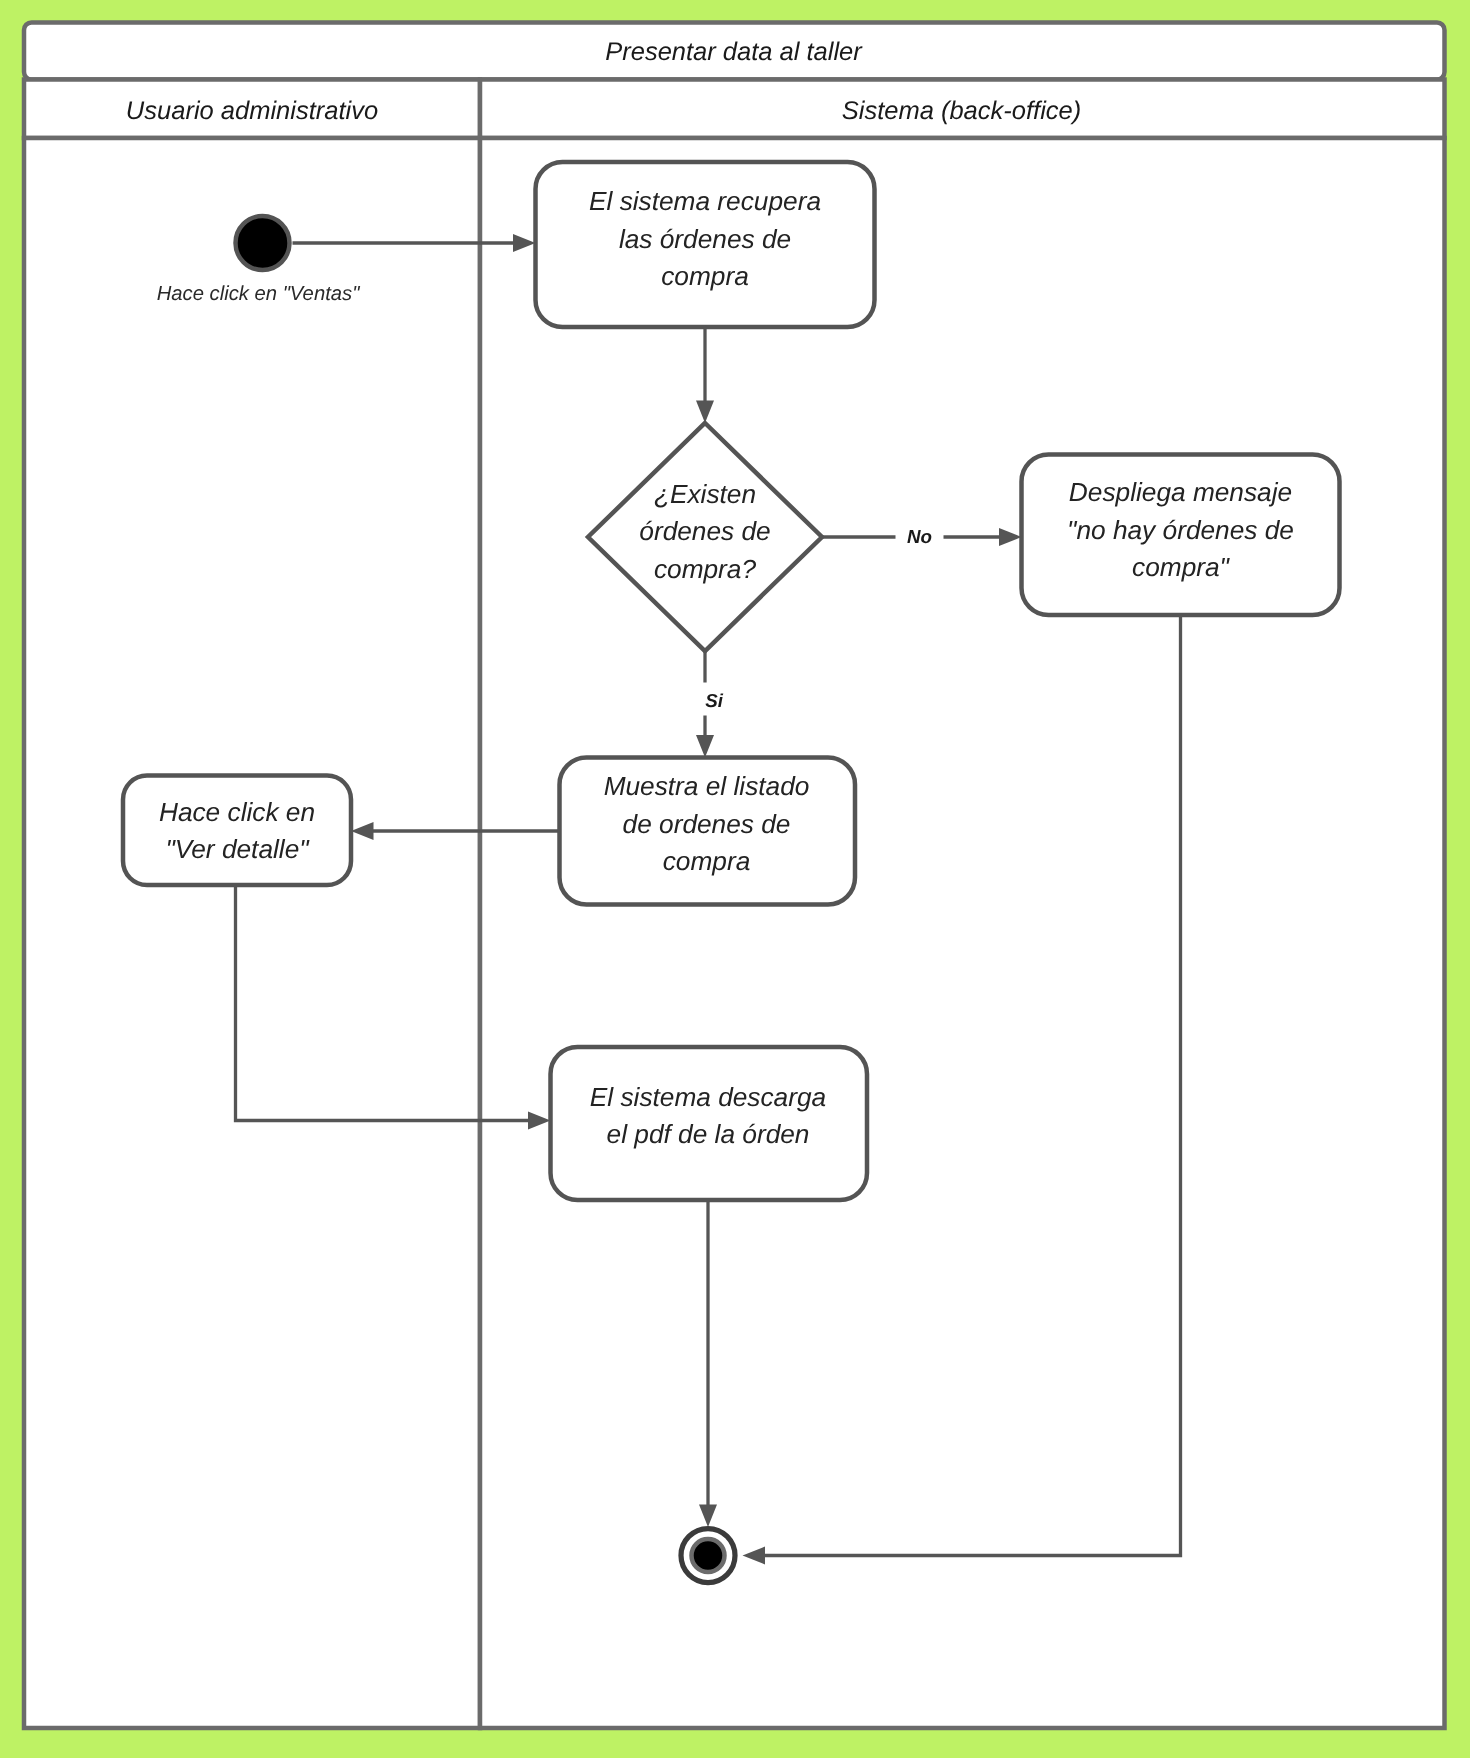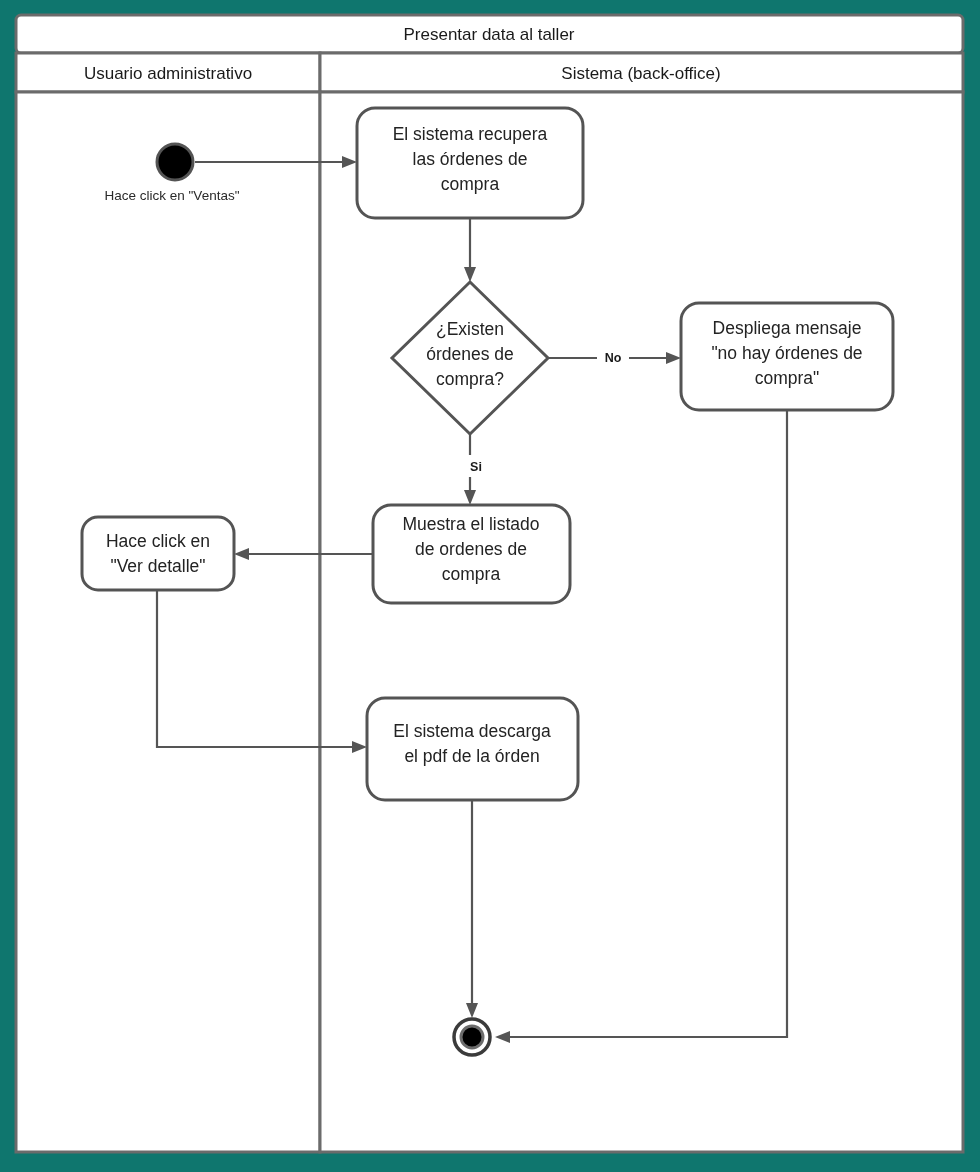--- a/index.html
+++ b/index.html
@@ -11,21 +11,22 @@
   body {
     width: 980px;
     height: 1172px;
     overflow: hidden;
     font-family: "Liberation Sans", sans-serif;
   }
   #diagram-root {
     position: relative;
     width: 980px;
     height: 1172px;
-    background: #0f766e;
+    background: #bef264;
+    font-style: italic;
   }
   svg#activity-diagram {
     display: block;
     width: 980px;
     height: 1172px;
   }
   .swimlane-body {
     fill: #ffffff;
     stroke: #6b6b6b;
     stroke-width: 3;

